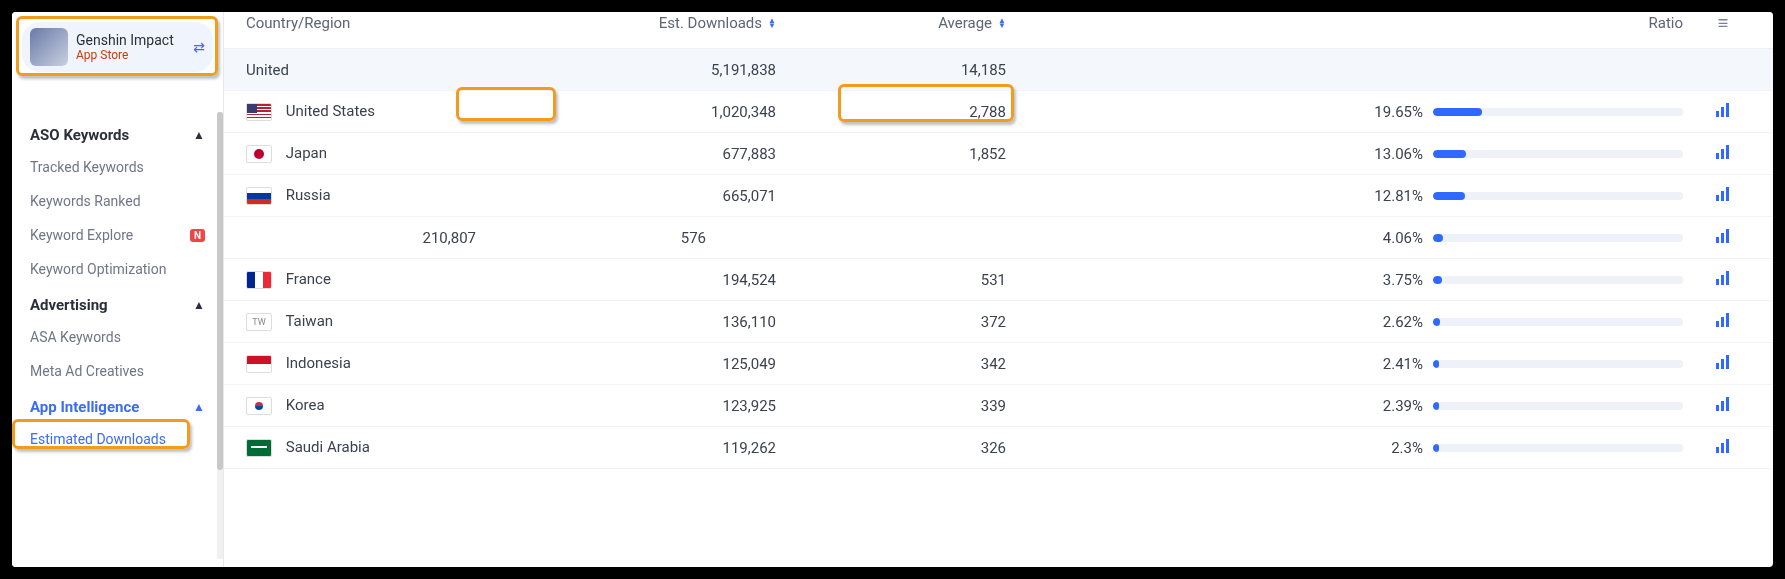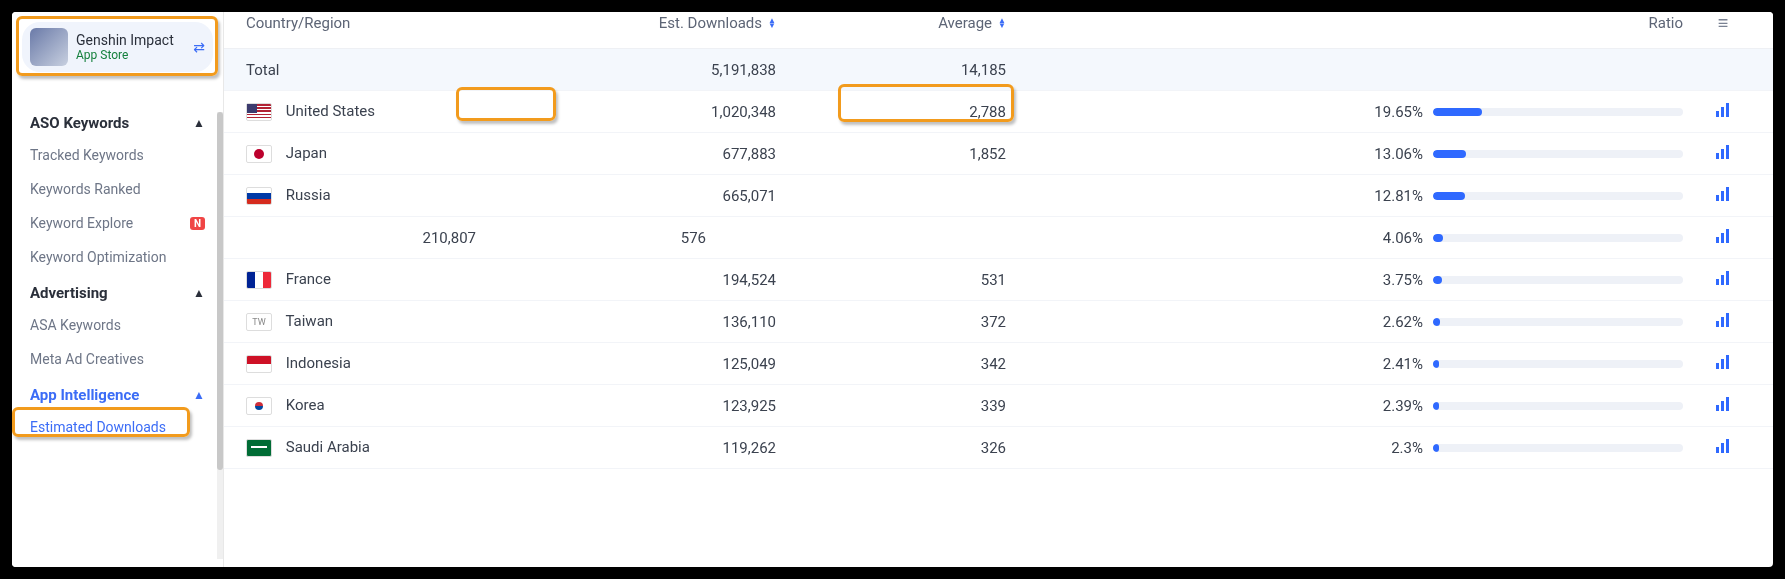--- a/index.html
+++ b/index.html
@@ -3,25 +3,25 @@
 <meta charset="utf-8">
 <style>
 * { margin: 0; padding: 0; box-sizing: border-box; }
 body { font-family: -apple-system, BlinkMacSystemFont, "Segoe UI", Roboto, sans-serif; background: #000; padding: 12px; }
 .app { background: #fff; display: flex; height: 555px; border-radius: 4px; overflow: hidden; }
 .sidebar { width: 212px; background: #fff; border-right: 1px solid #e8e8e8; position: relative; display: flex; flex-direction: column; }
 .app-selector { margin: 10px 10px 4px 10px; padding: 6px 8px; background: #f0f4fc; border-radius: 18px; display: flex; align-items: center; gap: 8px; position: relative; }
 .app-icon { width: 38px; height: 38px; background: linear-gradient(135deg,#6a7aa8,#c8d0e0); border-radius: 6px; display:flex; align-items:flex-end; justify-content:center; font-size:6px; color:#fff; padding-bottom:2px; overflow:hidden; }
 .app-info { flex: 1; }
 .app-name { font-size: 14px; color: #2a2f3a; }
-.app-store { font-size: 12px; color: #15803d; }
+.app-store { font-size: 12px; color: #c2410c; }
 .swap-icon { color: #3b6cf6; font-size: 14px; }
 .highlight-box { position: absolute; border: 3px solid #f29b1d; border-radius: 6px; pointer-events: none; box-shadow: 2px 3px 3px rgba(0,0,0,0.25); }
 .hl-app { top: 4px; left: 4px; width: 202px; height: 60px; }
-.nav-section { padding: 0 6px; }
+.nav-section { padding: 12px 6px; }
 .nav-header { display: flex; align-items: center; justify-content: space-between; padding: 10px 12px 6px 12px; font-weight: 700; color: #2a2f3a; font-size: 15px; cursor: pointer; }
 .nav-header.cut { margin-top: 28px; }
 .nav-item { padding: 9px 12px; font-size: 14px; color: #6e7687; cursor: pointer; display: flex; align-items: center; justify-content: space-between; border-radius: 4px; }
 .nav-item.active { color: #3b6cf6; }
 .nav-header.active { color: #3b6cf6; }
 .badge-n { background: #f04545; color: #fff; font-size: 10px; font-weight: 700; padding: 1px 4px; border-radius: 3px; }
 .chev { font-size: 12px; }
 .hl-nav { left: 14px; width: 178px; height: 30px; }
 .nav-scroll { position: absolute; right: 0; top: 100px; bottom: 8px; width: 6px; background: #f0f0f0; }
 .nav-scroll-thumb { position: absolute; left: 0; right: 0; background: #c8c8c8; border-radius: 3px; }
@@ -142,21 +142,21 @@
             <span class="sort-icon">
                 <span>▲</span>
                 <span>▼</span>
               </span>
           </div>
           <div class="col-ratio">Ratio</div>
           <div class="col-act"><span class="menu-icon">≡</span></div>
         </div>
 
         <div class="trow total">
-          <div class="col-country">Total</div>
+          <div class="col-country">United</div>
           <div class="col-dl">5,191,838</div>
           <div class="col-avg">14,185</div>
           <div class="col-ratio"></div>
           <div class="col-act"></div>
         </div>
 
         <div id="rows">
             <div class="trow">
     <div class="col-country">
       <span class="flag flag-us"></span>

